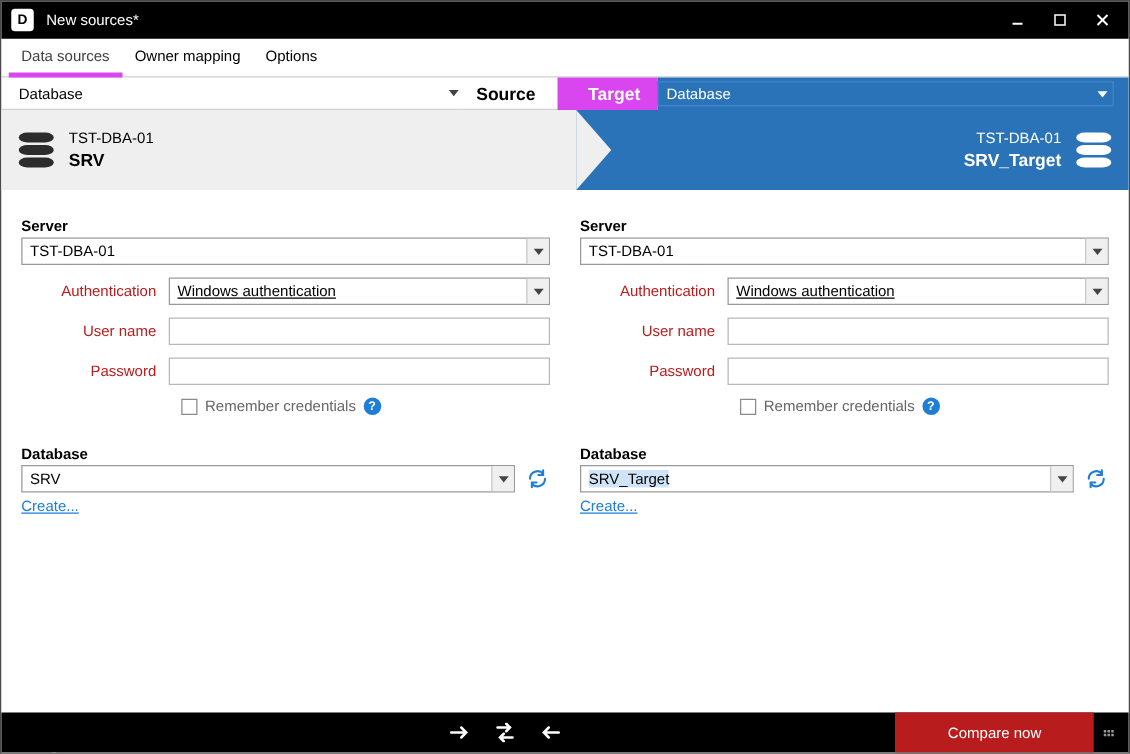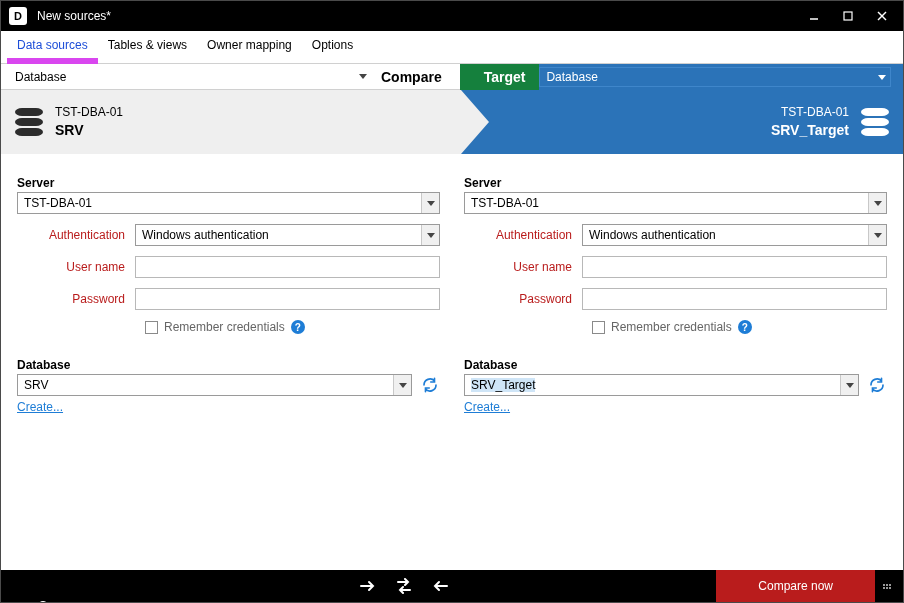--- a/index.html
+++ b/index.html
@@ -49,22 +49,22 @@
     display: flex;
     border-bottom: 1px solid #d0d0d0;
     padding: 0 6px;
     font-size: 12px;
   }
   .tabs .tab {
     padding: 7px 10px 6px 10px;
     cursor: pointer;
   }
   .tabs .tab.active {
-    color: #1d4ed8;
-    border-bottom: 6px solid #d946ef;
+    color: #404040;
+    border-bottom: 4px solid #d946ef;
     margin-bottom: -1px;
   }
 
   
   .bandrow {
     display: flex;
     align-items: center;
     height: 26px;
   }
   .bandrow .src-sel {
@@ -88,21 +88,21 @@
     font-size: 14px;
     padding: 0 18px 0 10px;
     border-bottom: 1px solid #d0d0d0;
     height: 100%;
     display: flex; align-items: center;
   }
   .bandrow .lbl-target {
     font-weight: bold;
     font-size: 14px;
     color: #fff;
-    background: #15803d;
+    background: #d946ef;
     padding: 0 14px 0 24px;
     height: 100%;
     display: flex; align-items: center;
   }
   .bandrow .tgt-sel {
     flex: 1;
     background: #2b73b8;
     height: 100%;
     display: flex;
     align-items: center;
@@ -197,21 +197,21 @@
     display: flex;
     align-items: center;
     margin-top: 10px;
   }
   .row .rlabel {
     width: 118px;
     text-align: right;
     padding-right: 10px;
     color: #b91c1c;
   }
-  .row .rcontrol { flex: 1; }
+  .row .rcontrol { flex: 1; text-decoration: underline; }
   .txt {
     width: 100%;
     height: 22px;
     border: 1px solid #b8b8b8;
     background: #fff;
     padding: 0 6px;
     font-size:12px;
     font-family: inherit;
   }
   .chk-row {
@@ -317,33 +317,32 @@
   <div class="win-btn">
     <svg viewBox="0 0 10 10">
         <line x1="1" y1="1" x2="9" y2="9" stroke="#fff" stroke-width="1.5"></line>
         <line x1="9" y1="1" x2="1" y2="9" stroke="#fff" stroke-width="1.5"></line>
       </svg>
   </div>
 </div>
 
 <div class="tabs">
   <div class="tab active">Data sources</div>
-  <div class="tab">Tables &amp; views</div>
   <div class="tab">Owner mapping</div>
   <div class="tab">Options</div>
 </div>
 
 <div class="bandrow">
   <div class="src-sel">
     <div class="dd">
       <span>Database</span>
       <span class="caret-down"></span>
     </div>
   </div>
-  <div class="lbl-source">Compare</div>
+  <div class="lbl-source">Source</div>
   <div class="lbl-target">Target</div>
   <div class="tgt-sel">
     <div class="dd">
       <span>Database</span>
       <span class="caret-down white"></span>
     </div>
   </div>
 </div>
 
 <div class="chevron-wrap">

